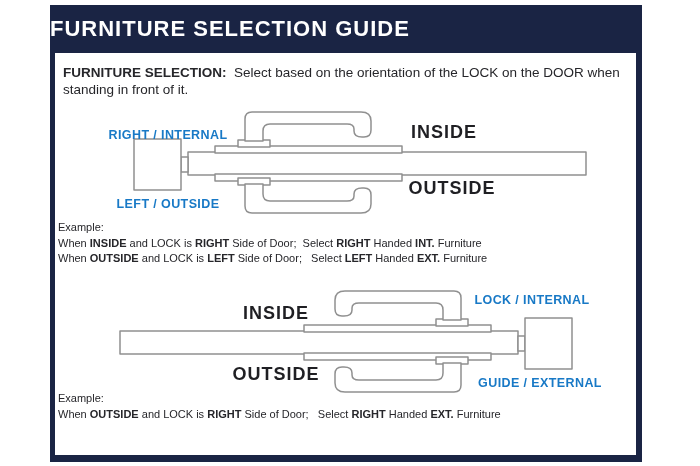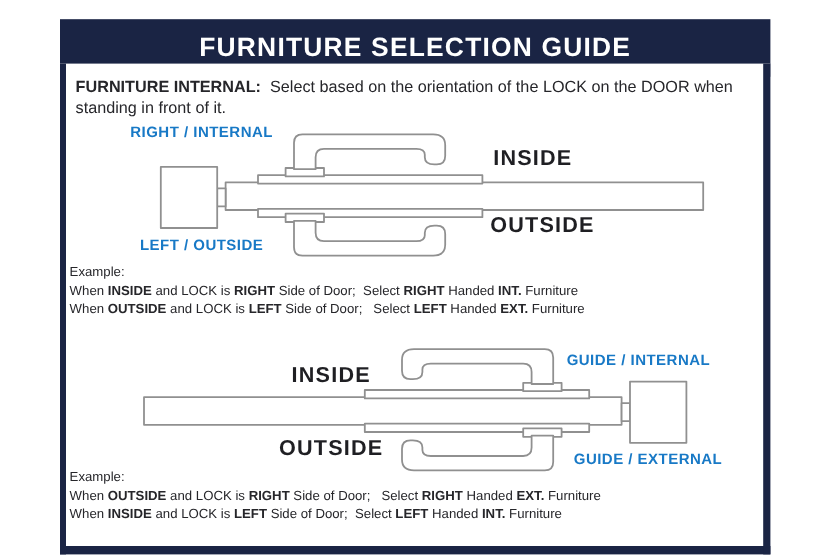--- a/index.html
+++ b/index.html
@@ -2,22 +2,22 @@
 <html><head>
 <meta charset="utf-8">
 <style>
   html,body { margin:0; padding:0; background:#fff; }
   #page {
     position:relative; width:700px; height:466px; background:#ffffff;
     font-family:"Liberation Sans", sans-serif; overflow:hidden;
     color:#26262a;
   }
   .header {
-    position:absolute; left:50px; top:16px; width:592px; height:48px;
-    background:#1a2444; display:flex; align-items:center; justify-content:center;
+    position:absolute; left:50px; top:5px; width:592px; height:48px;
+    background:#1a2444; display:flex; align-items:center; 
   }
   .header .title {
     color:#ffffff; font-weight:bold; font-size:22px; letter-spacing:1px;
     white-space:nowrap;
   }
   .content-box {
     position:absolute; left:50px; top:53px; width:592px; height:409px;
     box-sizing:border-box; background:#ffffff;
     border-left:5px solid #1a2444; border-right:6px solid #1a2444;
     border-bottom:7px solid #1a2444;
@@ -48,41 +48,41 @@
 <body>
 
 <div id="page">
 
   <div class="header">
     <div class="title">FURNITURE SELECTION GUIDE</div>
   </div>
 
   <div class="content-box"></div>
 
-  <div class="intro"><span class="seg-b">FURNITURE INTERNAL:</span><span>  Select based on the orientation of the LOCK on the DOOR when standing in front of it.</span></div>
+  <div class="intro"><span class="seg-b">FURNITURE SELECTION:</span><span>  Select based on the orientation of the LOCK on the DOOR when standing in front of it.</span></div>
 
   <div class="diagram" id="diagram-top">
     <svg width="585" height="114" viewBox="0 0 585 114">
       <g>
         <rect class="shape" x="131" y="46" width="398" height="23"></rect>
         <rect class="shape" x="158" y="40" width="187" height="7"></rect>
         <rect class="shape" x="158" y="68" width="187" height="7"></rect>
         <rect class="shape" x="124" y="51" width="7" height="15"></rect>
         <rect class="shape" x="77" y="33" width="47" height="51"></rect>
         <g>
           <rect class="shape" x="181" y="34" width="32" height="7"></rect>
           <path class="shape" d="M 188 35 L 188 13 Q 188 6 195 6 L 304 6 Q 314 6 314 15 L 314 24 Q 314 31 307 31 L 305 31 Q 297 31 297 25 L 297 23 Q 297 18 290 18 L 213 18 Q 206 18 206 25 L 206 35 Z"></path>
         </g>
         <g transform="translate(0,113) scale(1,-1)">
           <rect class="shape" x="181" y="34" width="32" height="7"></rect>
           <path class="shape" d="M 188 35 L 188 13 Q 188 6 195 6 L 304 6 Q 314 6 314 15 L 314 24 Q 314 31 307 31 L 305 31 Q 297 31 297 25 L 297 23 Q 297 18 290 18 L 213 18 Q 206 18 206 25 L 206 35 Z"></path>
         </g>
       </g>
     </svg>
-    <div class="lbl lbl-blue" style="left:111px; top:4px;">RIGHT / INTERNAL</div>
+    <div class="lbl lbl-blue" style="left:111px; top:29px;">RIGHT / INTERNAL</div>
     <div class="lbl lbl-blue" style="left:111px; top:98px;">LEFT / OUTSIDE</div>
     <div class="lbl lbl-black" style="left:387px; top:26px;">INSIDE</div>
     <div class="lbl lbl-black" style="left:395px; top:82px;">OUTSIDE</div>
   </div>
 
   <div class="example" id="example-top">
     <div class="line">Example:</div>
     <div class="line"><span>When </span><span class="seg-b">INSIDE</span><span> and LOCK is </span><span class="seg-b">RIGHT</span><span> Side of Door;  Select </span><span class="seg-b">RIGHT</span><span> Handed </span><span class="seg-b">INT.</span><span> Furniture</span></div>
     <div class="line"><span>When </span><span class="seg-b">OUTSIDE</span><span> and LOCK is </span><span class="seg-b">LEFT</span><span> Side of Door;   Select </span><span class="seg-b">LEFT</span><span> Handed </span><span class="seg-b">EXT.</span><span> Furniture</span></div>
   </div>
@@ -100,23 +100,22 @@
           <path class="shape" d="M 188 35 L 188 13 Q 188 6 195 6 L 304 6 Q 314 6 314 15 L 314 24 Q 314 31 307 31 L 305 31 Q 297 31 297 25 L 297 23 Q 297 18 290 18 L 213 18 Q 206 18 206 25 L 206 35 Z"></path>
         </g>
         <g transform="translate(0,113) scale(1,-1)">
           <rect class="shape" x="181" y="34" width="32" height="7"></rect>
           <path class="shape" d="M 188 35 L 188 13 Q 188 6 195 6 L 304 6 Q 314 6 314 15 L 314 24 Q 314 31 307 31 L 305 31 Q 297 31 297 25 L 297 23 Q 297 18 290 18 L 213 18 Q 206 18 206 25 L 206 35 Z"></path>
         </g>
       </g>
     </svg>
     <div class="lbl lbl-black" style="left:219px; top:28px;">INSIDE</div>
     <div class="lbl lbl-black" style="left:219px; top:89px;">OUTSIDE</div>
-    <div class="lbl lbl-blue" style="left:475px; top:15px;">GUIDE / INTERNAL</div>
+    <div class="lbl lbl-blue" style="left:475px; top:15px;">LOCK / INTERNAL</div>
     <div class="lbl lbl-blue" style="left:483px; top:98px;">GUIDE / EXTERNAL</div>
   </div>
 
   <div class="example" id="example-bottom">
     <div class="line">Example:</div>
     <div class="line"><span>When </span><span class="seg-b">OUTSIDE</span><span> and LOCK is </span><span class="seg-b">RIGHT</span><span> Side of Door;   Select </span><span class="seg-b">RIGHT</span><span> Handed </span><span class="seg-b">EXT.</span><span> Furniture</span></div>
-    <div class="line"><span>When </span><span class="seg-b">INSIDE</span><span> and LOCK is </span><span class="seg-b">LEFT</span><span> Side of Door;  Select </span><span class="seg-b">LEFT</span><span> Handed </span><span class="seg-b">INT.</span><span> Furniture</span></div>
   </div>
 
 </div>
 
 </body></html>

